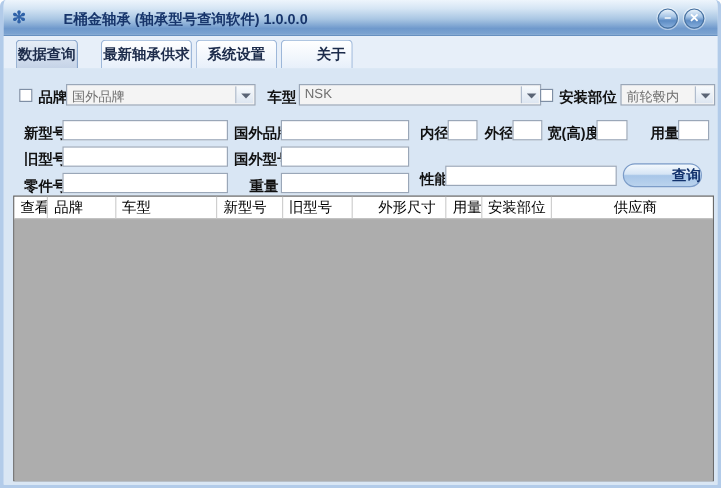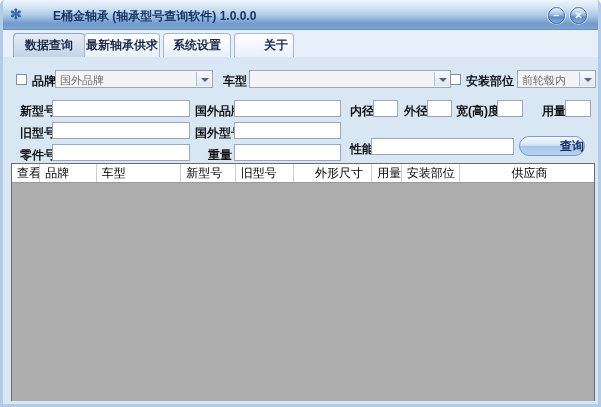--- a/index.html
+++ b/index.html
@@ -42,21 +42,21 @@
     background:#e7eff9;
   }
   .tab {
     position:absolute; bottom:0; height:24px;
     border:1px solid #9db7d9; border-bottom:none; border-radius:4px 4px 0 0;
     font-size:12px; font-weight:bold; color:#1c2b4a; text-align:center; line-height:23px;
     cursor:default;
   }
   .tab-active { background:linear-gradient(180deg,#e6edf6 0%,#c5d3e7 100%); border-color:#8aa6cb; }
   .tab-idle   { background:linear-gradient(180deg,#ffffff 0%,#f1f6fc 60%,#e7effa 100%); }
-  .tab1 { left:10px;  width:72px; }
+  .tab1 { left:10px;  width:52px; }
   .tab2 { left:81px;  width:76px; }
   .tab3 { left:160px; width:68px; }
   .tab4 { left:231px; width:60px;padding-left:24px; }
 
   
   .content { position:absolute; left:0; top:57px; width:595px; height:350px; background:#d9e6f4; }
 
   .lbl { position:absolute; font-size:12px; font-weight:bold; color:#111111; white-space:nowrap; }
 
   .cb {
@@ -133,20 +133,21 @@
 
     <span class="cb" style="left:13px; top:17px;"></span>
     <span class="lbl" style="left:29px; top:16px;">品牌</span>
     <div class="combo" style="left:52px; top:13px; width:158px;">
       <span class="combo-text">国外品牌</span>
       <span class="combo-arrow"></span>
     </div>
 
     <span class="lbl" style="left:220px; top:16px;">车型</span>
     <div class="combo" style="left:246px; top:13px; width:202px;">
+      <span class="combo-text">NSK</span>
       <span class="combo-arrow"></span>
     </div>
 
     <span class="cb" style="left:447px; top:17px;"></span>
     <span class="lbl" style="left:463px; top:16px;">安装部位</span>
     <div class="combo" style="left:514px; top:13px; width:79px;">
       <span class="combo-text">前轮毂内</span>
       <span class="combo-arrow"></span>
     </div>
 

